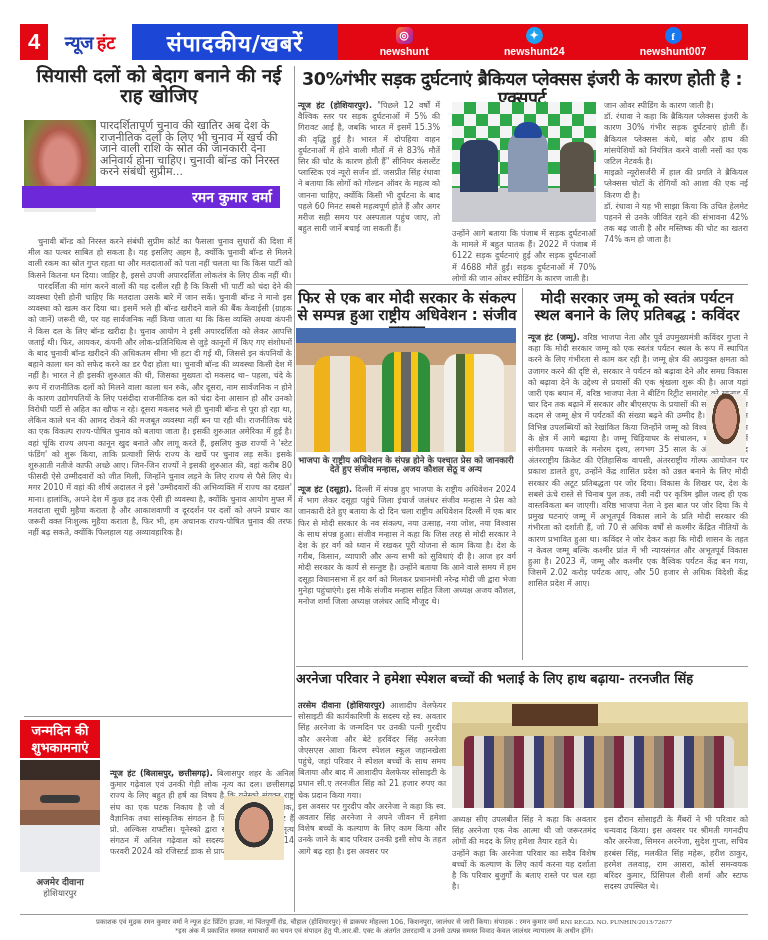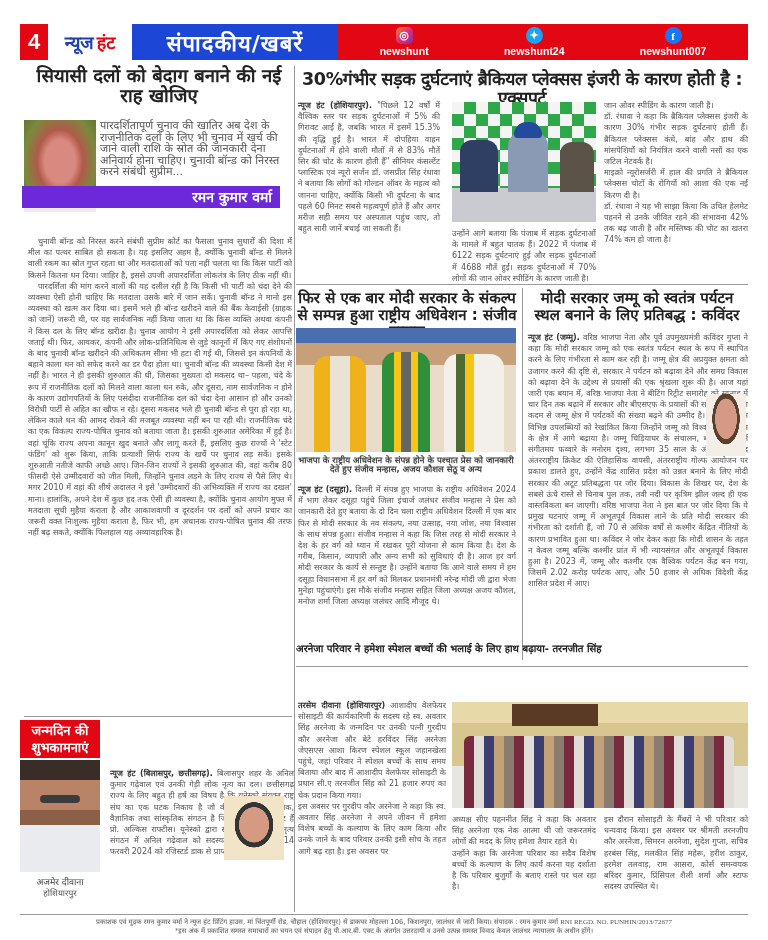--- a/index.html
+++ b/index.html
@@ -35,21 +35,21 @@
   .ed-intro { position: absolute; left: 80px; top: 98px; width: 196px; font-size: 11px; line-height: 11.5px; color: #555; }
   .byline { position: absolute; left: 2px; top: 164px; width: 258px; height: 22px; background: #6d28d9; color: #fff; font-size: 14px; font-weight: bold; text-align: right; padding-right: 8px; line-height: 22px; }
   .ed-body { position: absolute; left: 8px; top: 214px; width: 264px; }
   .ed-body p { text-indent: 10px; }
 
   
   .bday { position: absolute; left: 0; top: 698px; width: 80px; height: 190px; }
   .bday-title { background: #e30613; color: #fff; font-size: 13px; font-weight: bold; text-align: center; line-height: 17px; padding: 2px 0; }
   .bday-photo { width: 80px; height: 112px; margin-top: 2px; background: linear-gradient(180deg, #3a2d28 0 18%, #b88367 18% 45%, #8c5f48 45% 58%, #e9ebee 58% 100%); position: relative; }
   .bday-photo .glasses { position: absolute; left: 20px; top: 35px; width: 40px; height: 8px; background: #3b3b3b; border-radius: 4px; }
-  .bday-name { text-align: center; font-size: 9px; font-weight: normal; color: #444; margin-top: 4px; line-height: 12px; }
+  .bday-name { text-align: center; font-size: 9px; font-weight: bold; color: #444; margin-top: 4px; line-height: 12px; }
   .bday-place { text-align: center; font-size: 8.5px; color: #555; line-height: 11px; }
 
   
   .un-head { position: absolute; left: 90px; top: 706px; width: 184px; font-size: 15px; }
   .un-body { position: absolute; left: 90px; top: 746px; width: 184px; }
   .un-photo { position: absolute; left: 204px; top: 774px; width: 60px; height: 64px; background: radial-gradient(ellipse at 50% 45%, #d59a82 0 35%, #343434 36% 45%, #f2e4c6 46% 100%); }
 
   
   .top-head { position: absolute; left: 276px; top: 48px; width: 452px; font-size: 17.5px; letter-spacing: -0.3px; }
   .top-col1 { position: absolute; left: 278px; top: 78px; width: 142px; }
@@ -69,21 +69,21 @@
   .mh-photo .f { position: absolute; bottom: 0; border-radius: 14px 14px 0 0; }
   .mh-caption { position: absolute; left: 276px; top: 434px; width: 220px; font-size: 8.5px; line-height: 9px; font-weight: bold; color: #444; text-align: center; }
   .mh-body { position: absolute; left: 278px; top: 462px; width: 218px; }
 
   
   .kv-head { position: absolute; left: 506px; top: 268px; width: 222px; font-size: 15px; }
   .kv-body { position: absolute; left: 508px; top: 310px; width: 220px; }
   .kv-photo { position: absolute; left: 686px; top: 372px; width: 40px; height: 62px; background: radial-gradient(ellipse at 50% 40%, #d49a85 0 38%, #5a3f2d 39% 48%, #f3efe8 49% 100%); }
 
   
-  .ar-head { position: absolute; left: 276px; top: 621px; width: 452px; font-size: 10px; text-align: left; }
+  .ar-head { position: absolute; left: 276px; top: 650px; width: 452px; font-size: 13px; text-align: left; }
   .ar-col1 { position: absolute; left: 278px; top: 678px; width: 148px; }
   .ar-photo { position: absolute; left: 432px; top: 680px; width: 296px; height: 106px; background: linear-gradient(180deg, #e8d9a8 0 20%, #d7c690 20% 60%, #e8e6e0 60% 100%); }
   .ar-photo .sign { position: absolute; left: 60px; top: 2px; width: 86px; height: 22px; background: #5a3a24; }
   .ar-photo .ppl { position: absolute; left: 12px; bottom: 0; width: 270px; height: 72px; background: repeating-linear-gradient(90deg, #7a2a3e 0 10px, #e0ddd8 10px 20px, #3b3e6e 20px 30px, #c4a277 30px 40px, #8a7c6e 40px 50px); border-radius: 6px 6px 0 0; }
   .ar-col2 { position: absolute; left: 432px; top: 792px; width: 144px; }
   .ar-col3 { position: absolute; left: 584px; top: 792px; width: 144px; }
 
   
   .footer { position: absolute; left: 0; top: 896px; width: 728px; text-align: center; font-size: 6.8px; line-height: 9px; color: #555; }
   .footer .reg { font-family: "Liberation Serif", serif; font-size: 7px; }
@@ -188,22 +188,22 @@
   <div class="headline ar-head">अरनेजा परिवार ने हमेशा स्पेशल बच्चों की भलाई के लिए हाथ बढ़ाया- तरनजीत सिंह</div>
   <div class="ar-col1 body-text">
     <p><b>तरसेम दीवाना (होशियारपुर)</b> <span>आशादीप वेलफेयर सोसाइटी की कार्यकारिणी के सदस्य रहे स्व. अवतार सिंह अरनेजा के जन्मदिन पर उनकी पत्नी गुरदीप कौर अरनेजा और बेटे हरविंदर सिंह अरनेजा जेएसएस आशा किरण स्पेशल स्कूल जहानखेला पहुंचे, जहां परिवार ने स्पेशल बच्चों के साथ समय बिताया और बाद में आशादीप वेलफेयर सोसाइटी के प्रधान सी.ए तरनजीत सिंह को 21 हजार रुपए का चेक प्रदान किया गया।</span></p>
     <p>इस अवसर पर गुरदीप कौर अरनेजा ने कहा कि स्व. अवतार सिंह अरनेजा ने अपने जीवन में हमेशा विशेष बच्चों के कल्याण के लिए काम किया और उनके जाने के बाद परिवार उनकी इसी सोच के तहत आगे बढ़ रहा है। इस अवसर पर</p>
   </div>
   <div class="photo ar-photo">
     <div class="sign"></div>
     <div class="ppl"></div>
   </div>
   <div class="ar-col2 body-text">
-    <p>अध्यक्ष सीए पहननीत सिंह ने कहा कि अवतार सिंह अरनेजा एक नेक आत्मा थी जो जरूरतमंद लोगों की मदद के लिए हमेशा तैयार रहते थे।</p>
+    <p>अध्यक्ष सीए उपलबीत सिंह ने कहा कि अवतार सिंह अरनेजा एक नेक आत्मा थी जो जरूरतमंद लोगों की मदद के लिए हमेशा तैयार रहते थे।</p>
     <p>उन्होंने कहा कि अरनेजा परिवार का सदैव विशेष बच्चों के कल्याण के लिए कार्य करना यह दर्शाता है कि परिवार बुजुर्गों के बताए रास्ते पर चल रहा है।</p>
   </div>
-  <div class="ar-col3 body-text">इस दौरान सोसाइटी के मैंबरों ने भी परिवार को धन्यवाद किया। इस अवसर पर श्रीमती तरनजीप कौर अरनेजा, सिमरन अरनेजा, सुदेश गुप्ता, सचिव हरबंस सिंह, मलकीत सिंह महेरू, हरीश ठाकुर, हरमेश तलवाड़, राम आसरा, कोर्स समन्वयक बरिंदर कुमार, प्रिंसिपल शैली शर्मा और स्टाफ सदस्य उपस्थित थे।</div>
+  <div class="ar-col3 body-text">इस दौरान सोसाइटी के मैंबरों ने भी परिवार को धन्यवाद किया। इस अवसर पर श्रीमती गगनदीप कौर अरनेजा, सिमरन अरनेजा, सुदेश गुप्ता, सचिव हरबंस सिंह, मलकीत सिंह महेरू, हरीश ठाकुर, हरमेश तलवाड़, राम आसरा, कोर्स समन्वयक बरिंदर कुमार, प्रिंसिपल शैली शर्मा और स्टाफ सदस्य उपस्थित थे।</div>
 
   <div class="footer">
     <div><span>प्रकाशक एवं मुद्रक रमन कुमार वर्मा ने न्यूज हंट प्रिंटिंग हाउस, मां चिंतपूर्णी रोड, चौहाल (होशियारपुर) से डाकघर मोहल्ला 106, किशनपुरा, जालंधर से जारी किया। संपादक : रमन कुमार वर्मा</span> <span class="reg">RNI REGD. NO. PUNHIN/2013/72677</span></div>
     <div>*इस अंक में प्रकाशित समस्त समाचारों का चयन एवं संपादन हेतु पी.आर.बी. एक्ट के अंतर्गत उत्तरदायी व उनसे उत्पन्न समस्त विवाद केवल जालंधर न्यायालय के अधीन होंगे।</div>
   </div>
 </div>
 
 </body></html>

